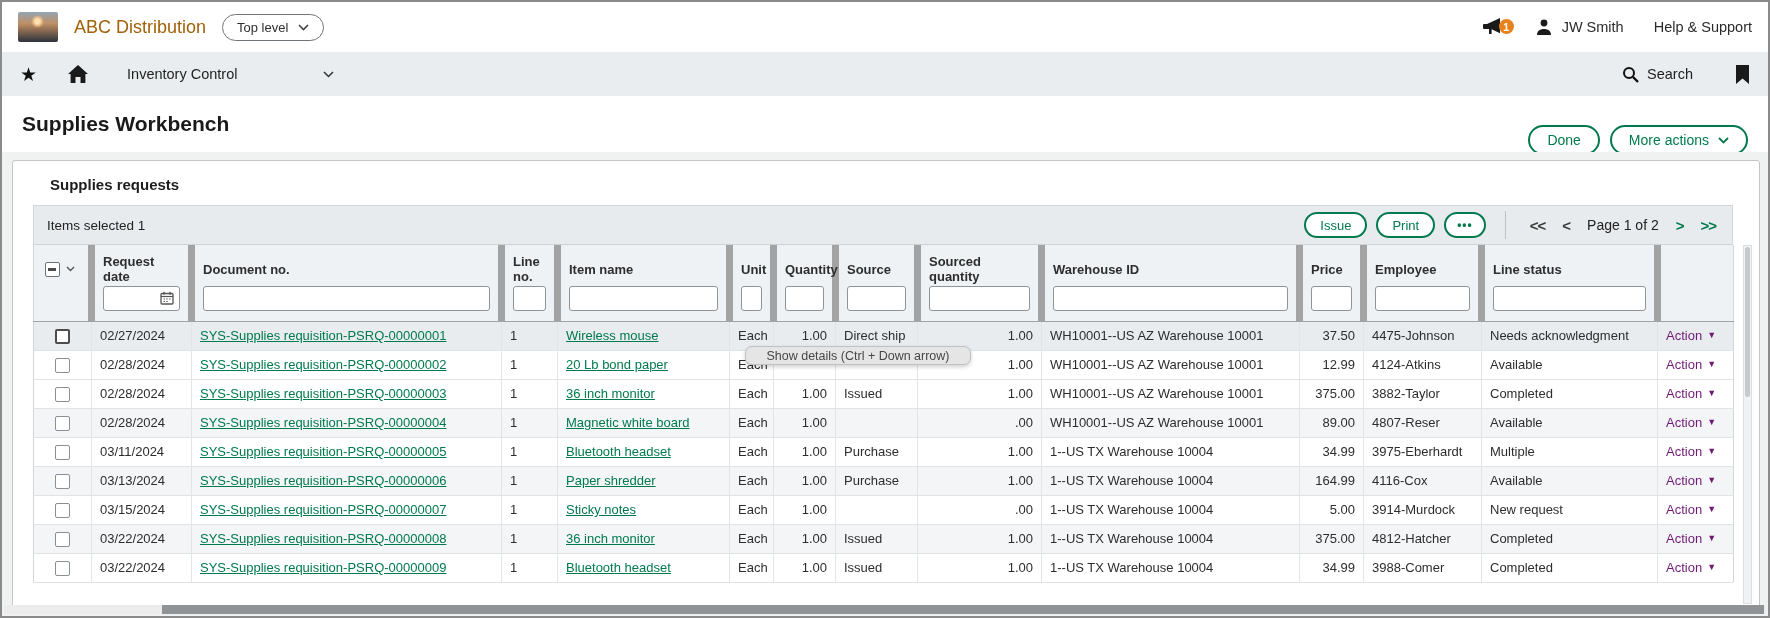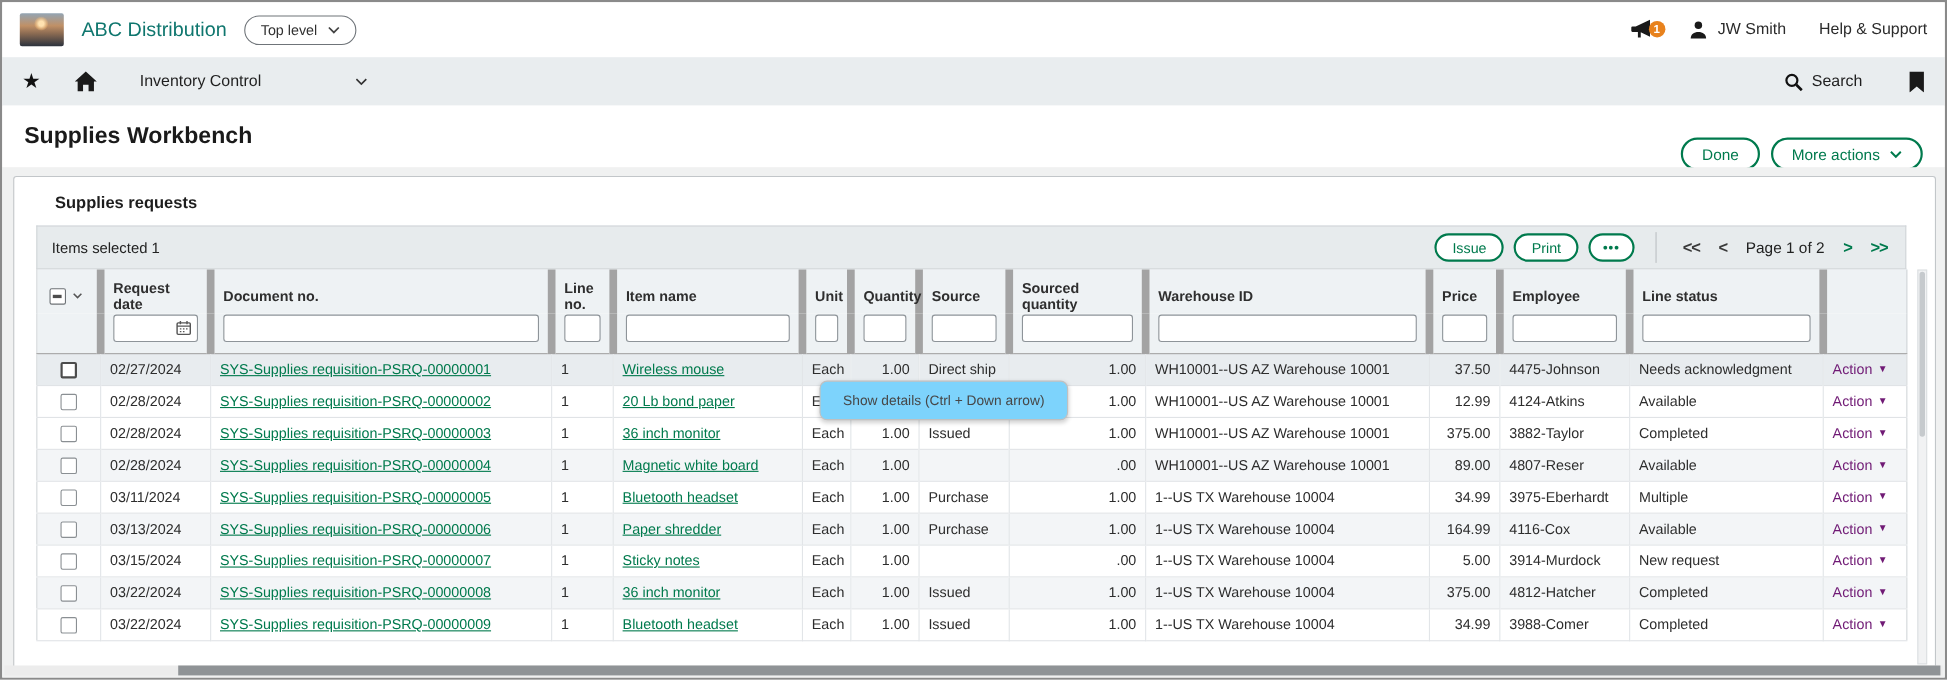--- a/index.html
+++ b/index.html
@@ -10,21 +10,21 @@
     font-family:"Liberation Sans", sans-serif; color:#2d2d2d;
   }
   svg { display:block; }
 
   
   .topbar { height:50px; display:flex; align-items:center; padding:0 16px; background:#fff; }
   .logo { width:40px; height:30px; border-radius:2px; position:relative; overflow:hidden;
     background:linear-gradient(180deg,#93a5b4 0%,#c09066 38%,#8a6a52 62%,#2c323d 100%); flex:0 0 auto;}
   .logo::after { content:""; position:absolute; left:13px; top:3px; width:13px; height:13px; border-radius:50%;
     background:radial-gradient(circle,#ffe2b0 0 25%, rgba(255,200,130,.45) 55%, transparent 72%); }
-  .company { font-size:18px; color:#0f766e; margin-left:16px; white-space:nowrap; }
+  .company { font-size:18px; color:#a16207; margin-left:16px; white-space:nowrap; }
   .scope-pill { margin-left:16px; display:flex; align-items:center; gap:10px; border:1px solid #6f7479;
     border-radius:15px; padding:5px 14px; font-size:13px; color:#2f2f2f; background:#fff; cursor:pointer; }
   .topbar-right { margin-left:auto; display:flex; align-items:center; gap:30px; font-size:14.5px; color:#2b2b2b; }
   .mega-wrap { position:relative; cursor:pointer; }
   .badge { position:absolute; right:-9px; top:3px; width:15px; height:15px; border-radius:50%;
     background:#E8821D; color:#fff; font-size:10.5px; font-weight:700; display:flex; align-items:center; justify-content:center; }
   .user { display:flex; align-items:center; gap:9px; cursor:pointer; }
 
   
   .navbar { height:44px; background:#e9edef; display:flex; align-items:center; padding:0 18px; font-size:14.5px; color:#1f1f1f; }
@@ -88,21 +88,21 @@
   .action .tri { font-size:9px; line-height:1; }
   .cb { display:inline-block; width:15px; height:15px; border:1px solid #8a8f93; border-radius:2px; background:#fff;
     vertical-align:middle; cursor:pointer; }
   tr.selected .cb { border:2px solid #4c4c4c; }
   .c-sel { text-align:center; }
   .selall-wrap { display:flex; align-items:center; gap:6px; padding-left:3px; }
   .cb.indet { position:relative; border-color:#6d7276; }
   .cb.indet::after { content:""; position:absolute; left:2px; top:5px; width:8px; height:3px; background:#4c4c4c; }
 
   
-  .tooltip { position:absolute; top:141px; left:712px; width:226px; height:36px; background:#7dd3fc;
+  .tooltip { position:absolute; top:141px; left:712px; width:226px; height:19px; background:#e5e5e5;
     border:1px solid #c0c0c0; border-radius:7px; box-shadow:0 2px 4px rgba(0,0,0,.18);
     display:flex; align-items:center; justify-content:center; font-size:12.5px; color:#474747; z-index:5; white-space:nowrap; }
 
   
   .vscroll { position:absolute; top:84px; bottom:5px; right:7px; width:9px; background:#f1f2f3; border:1px solid #dcdfe1; }
   .vscroll .vthumb { position:absolute; top:1px; left:1px; width:5px; height:150px; background:#c6cacd; border-radius:3px; }
   .hscroll { position:absolute; left:2px; right:2px; bottom:2px; height:9px; background:#ececec; z-index:9; }
   .hscroll .hthumb { position:absolute; left:158px; right:2px; top:0; bottom:0; background:#8f9396; }
 
   .icon { color:#111; }

